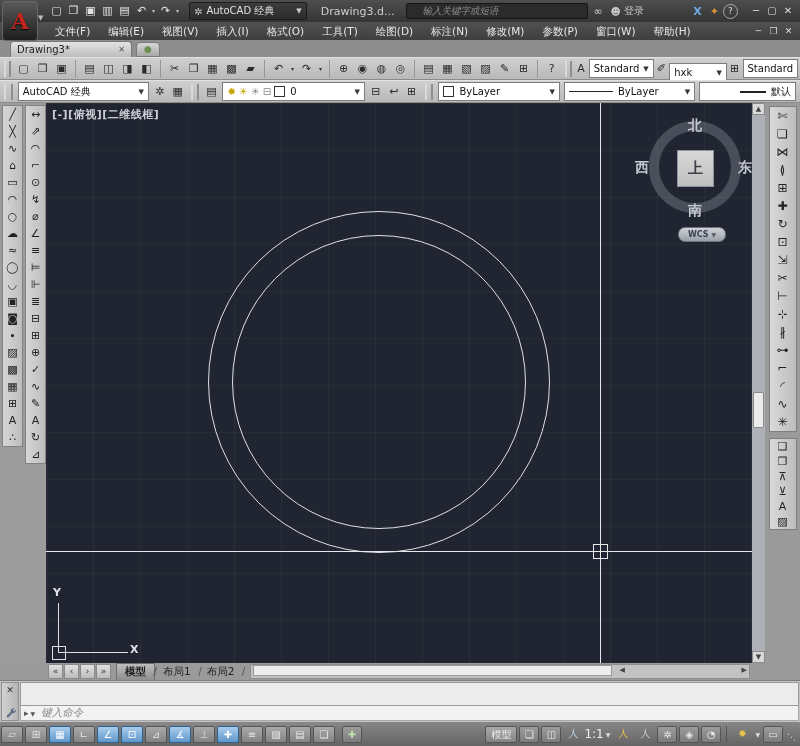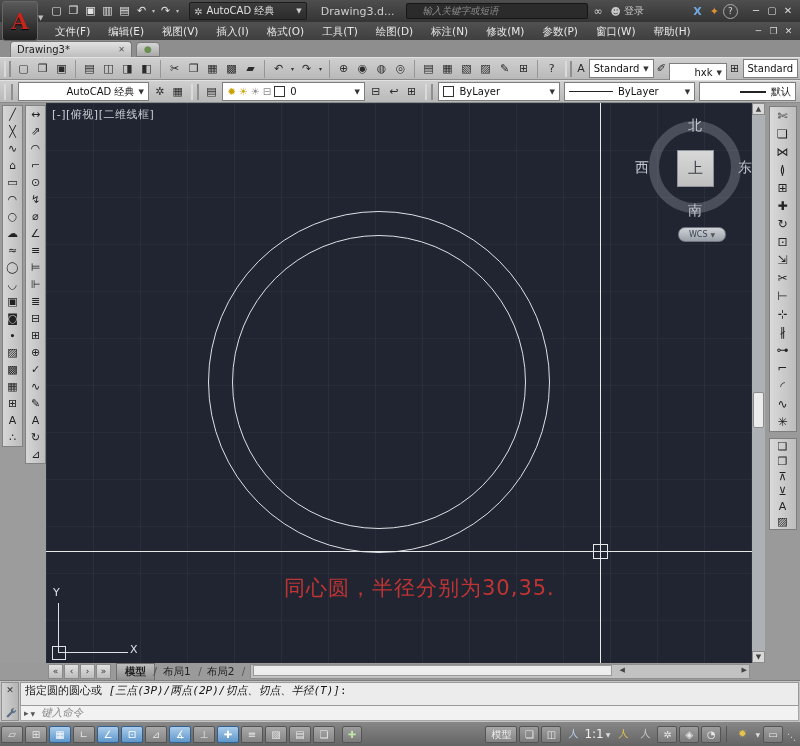--- a/index.html
+++ b/index.html
@@ -55,35 +55,35 @@
   
   .tbrow{position:absolute;left:0;width:800px;height:23px;background:linear-gradient(#cfcfcf,#b9b9b9);
     border-top:1px solid #e2e2e2;border-bottom:1px solid #8b8b8b;display:flex;align-items:center;box-sizing:border-box;}
   #tb1{top:57px;} #tb2{top:80px;}
   .grip{width:5px;height:16px;margin:0 3px 0 4px;border-left:2px solid #dadada;border-right:2px solid #8f8f8f;}
   .ti{width:19px;height:18px;line-height:18px;text-align:center;font-size:11px;color:#2b2b2b;cursor:default;}
   .ti.sep{border-left:1px solid #979797;margin-left:4px;padding-left:4px;}
   .ti.dd{width:9px;font-size:6px;color:#333;}
   .combo{display:flex;align-items:center;height:17px;background:#fff;border:1px solid #7e7e7e;
     font-size:10px;color:#111;padding:0 4px;margin:0 2px;}
-  .combo .cval{flex:1;text-align:right;white-space:nowrap;overflow:hidden;}
+  .combo .cval{flex:1;text-align:left;white-space:nowrap;overflow:hidden;}
   .combo .dd{font-size:7px;color:#333;margin-left:4px;}
   .combo .lt-line{display:inline-block;width:44px;height:1px;background:#222;margin-right:5px;}
   .combo .lw-line{display:inline-block;width:26px;height:2px;background:#222;margin-right:5px;}
   .combo .swatch{width:9px;height:9px;border:1px solid #333;background:#fff;margin-right:5px;}
   .layer-ico{font-size:10px;margin-right:3px;}
   .y{color:#c8a200;} .gy{color:#8a8a8a;}
   
   #main{position:absolute;left:0;top:103px;width:800px;height:560px;display:flex;}
   #leftstrip{width:46px;background:#9c9c9c;display:flex;gap:2px;padding:2px 0 0 2px;box-sizing:border-box;}
   .vtb{width:20px;background:linear-gradient(90deg,#d6d6d6,#bdbdbd);border:1px solid #828282;height:max-content;}
   .vtb .vi{width:100%;height:17px;line-height:17px;text-align:center;font-size:11px;color:#222;cursor:default;}
   #canvas{position:relative;flex:1;background:#202531;overflow:hidden;
     background-image:repeating-linear-gradient(to right,rgba(255,255,255,.045) 0 1px,transparent 1px 47px),
-                     repeating-linear-gradient(to bottom,rgba(255,255,255,.03) 0 1px,transparent 1px 47px);}
+                     repeating-linear-gradient(to bottom,rgba(255,255,255,.03) 0 1px,transparent 1px 47px);font-weight:bold;}
   #vplabel{position:absolute;left:6px;top:4px;font-size:11px;color:#ccd0d6;letter-spacing:.5px;}
   .circle{position:absolute;border:1px solid #dde1e6;border-radius:50%;}
   #circ-outer{left:162px;top:108px;width:340px;height:340px;}
   #circ-inner{left:186px;top:132px;width:292px;height:292px;}
   #ch-v{position:absolute;left:554px;top:0;width:1px;height:100%;background:#e6e8ea;}
   #ch-h{position:absolute;left:0;top:448px;width:100%;height:1px;background:#e6e8ea;}
   #pickbox{position:absolute;left:547px;top:441px;width:13px;height:13px;border:1px solid #e6e8ea;}
   #red-note{position:absolute;left:238px;top:471px;font-size:21px;color:#c03434;letter-spacing:1px;white-space:nowrap;}
   
   #ring{position:absolute;left:603px;top:18px;width:92px;height:92px;border:10px solid rgba(170,175,185,.30);
@@ -386,21 +386,20 @@
     <div id="canvas">
       <div id="vplabel">[-][俯视][二维线框]</div>
 
       <div class="circle" id="circ-outer"></div>
       <div class="circle" id="circ-inner"></div>
 
       <div id="ch-v"></div>
       <div id="ch-h"></div>
       <div id="pickbox"></div>
 
-      <div id="red-note">同心圆，半径分别为30,35.</div>
 
       <div id="ring"></div>
       <span class="compass-l" id="c-n">北</span>
       <span class="compass-l" id="c-s">南</span>
       <span class="compass-l" id="c-w">西</span>
       <span class="compass-l" id="c-e">东</span>
       <div id="c-top">上</div>
       <div id="wcs">
         <span>WCS</span>
         <span class="dd">▼</span>
@@ -477,21 +476,20 @@
 
   <div id="command">
     <div id="cmd-gutter">
       <span class="close">✕</span>
       <svg width="12" height="12" viewBox="0 0 16 16">
         <path d="M14 3.2a3.4 3.4 0 0 0-4.6 4.2L3.2 13.6l2 2 6.2-6.2A3.4 3.4 0 0 0 15.6 5l-2.2 2.2-1.8-1.8L14 3.2z" fill="#5a6d84"></path>
       </svg>
     </div>
     <div id="cmd-main">
       <div id="cmd-hist">
-        <div><span>指定圆的圆心或 </span><span class="opts">[三点(3P)/两点(2P)/切点、切点、半径(T)]</span><span>:</span></div>
       </div>
       <div id="cmd-input">
         <span class="pico">▸</span>
         <span class="dd">▼</span>
         <span style="font-style:italic;">键入命令</span>
       </div>
     </div>
   </div>
 
   <div id="statusbar">

